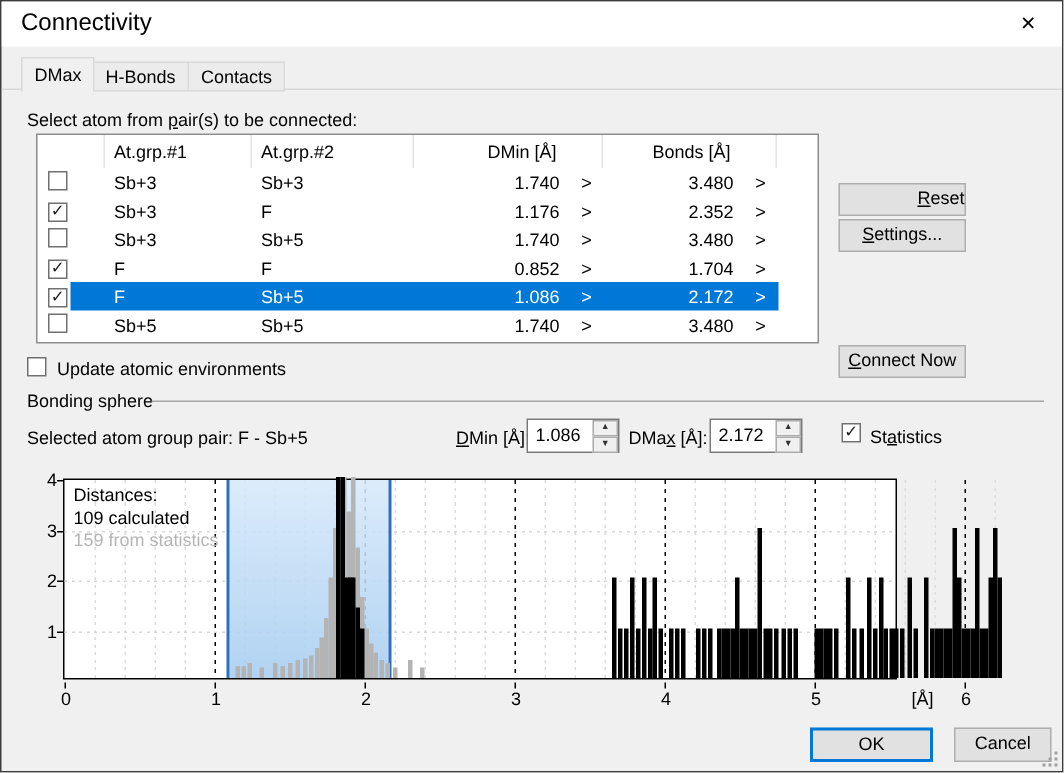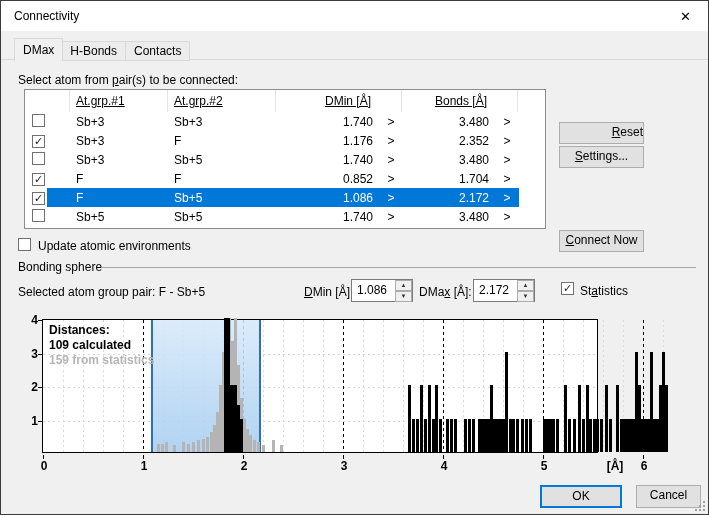--- a/index.html
+++ b/index.html
@@ -1,51 +1,51 @@
 <!DOCTYPE html>
 <html><head>
 <meta charset="utf-8">
 <style>
   html,body{margin:0;padding:0;background:#cfcfcf;font-family:"Liberation Sans","DejaVu Sans",sans-serif;}
   *{box-sizing:border-box;}
   .window{position:relative;width:709px;height:515px;background:#f0f0f0;border:1px solid #3c3c3c;overflow:hidden;font-size:12px;color:#000;}
   .titlebar{position:absolute;left:0;top:0;right:0;height:30px;background:#fff;display:flex;align-items:center;}
-  .title{padding-left:13px;font-size:12px;}
+  .title{padding-left:13px;font-size:16px;}
   .close{margin-left:auto;width:45px;height:30px;display:flex;align-items:center;justify-content:center;font-size:13px;color:#000;cursor:default;}
   .tab-line{position:absolute;left:0;right:0;top:58px;height:1px;background:#d9d9d9;}
   .tabstrip{position:absolute;left:14px;top:36px;height:24px;display:flex;align-items:flex-end;z-index:2;}
   .tab{height:20px;padding:2px 8px 0 8px;background:#ececec;border:1px solid #d9d9d9;border-left:none;font-size:12px;}
   .tab:first-child{border-left:1px solid #d9d9d9;}
   .tab.active{height:23px;padding-top:4px;background:#f0f0f0;border:1px solid #d9d9d9;border-bottom:none;position:relative;z-index:3;margin-right:-1px;margin-left:-1px;}
   .lbl{position:absolute;white-space:nowrap;}
   
   .pair-table{position:absolute;left:23px;top:88px;width:522px;height:140px;background:#fff;border:1px solid #8c8c8c;}
   .thead{display:grid;grid-template-columns:45px 98px 108px 126px 116px auto;height:22px;align-items:center;}
-  .th{height:100%;display:flex;align-items:center;border-right:1px solid #e4e4e4;padding:0 6px;text-decoration:underline;}
+  .th{height:100%;display:flex;align-items:center;border-right:1px solid #e4e4e4;padding:0 6px;}
   .th.num{justify-content:flex-end;padding-right:30px;}
   .th:last-child{border-right:none;}
   .trow{position:relative;display:grid;grid-template-columns:45px 98px 108px 104px 22px 94px 22px auto;height:19px;align-items:center;}
   .trow.selected::before{content:"";position:absolute;left:22px;right:26px;top:0;bottom:0;background:#0078d7;}
   .c{position:relative;z-index:1;padding:0 6px;white-space:nowrap;}
   .c.num{text-align:right;padding-right:7px;}
   .c.gt{text-align:center;padding:0;}
   .trow.selected .c{color:#fff;}
   .cb-cell{position:relative;z-index:1;padding-left:7px;}
   .cbx{display:inline-block;width:13px;height:13px;background:#fff;border:1px solid #707070;font-size:11px;line-height:11px;text-align:center;color:#1c1c1c;}
   
   .btn{position:absolute;background:#e1e1e1;border:1px solid #adadad;font-size:12px;text-align:center;line-height:19px;}
   .btn.default{border:2px solid #0078d7;line-height:18px;}
   
   .hline{position:absolute;height:1px;background:#a6a6a6;}
   .spin{position:absolute;width:62px;height:23px;background:#fff;border:1px solid #7a7a7a;display:flex;}
   .spin-val{flex:1;padding:3px 0 0 5px;font-size:12px;}
   .spin-btns{width:17px;display:flex;flex-direction:column;}
   .sb{flex:1;font-size:6px;line-height:9px;text-align:center;background:#f0f0f0;border:1px solid #acacac;color:#333;}
   
-  .chart{position:absolute;left:41px;top:318px;width:556px;height:134px;background:#fff;border:1px solid #000;font-weight:bold;}
+  .chart{position:absolute;left:41px;top:318px;width:556px;height:134px;background:#fff;border:1px solid #000;}
   .vminor{position:absolute;top:0;bottom:0;width:1px;background-image:repeating-linear-gradient(to bottom,#dcdcdc 0 2px,transparent 2px 5px);}
   .vmajor{position:absolute;top:0;bottom:0;width:1px;background-image:repeating-linear-gradient(to bottom,#000 0 3px,transparent 3px 6px);}
   .hminor{position:absolute;left:0;right:0;height:1px;background-image:repeating-linear-gradient(to right,#d8d8d8 0 2px,transparent 2px 5px);}
   .selection{position:absolute;top:0;bottom:0;background:linear-gradient(180deg,rgba(215,233,250,0.88),rgba(166,205,240,0.88));border-left:2px solid #2c6fbd;border-right:2px solid #2c6fbd;z-index:2;}
   .bar{position:absolute;bottom:0;z-index:4;}
   .chart-note{position:absolute;left:6px;top:3px;z-index:6;line-height:15px;font-size:12px;}
   .note-gray{color:#b5b5b5;}
   .xtick{position:absolute;width:1px;height:4px;background:#000;top:135px;}
   .xlab{position:absolute;top:139px;width:22px;text-align:center;font-size:12px;}
   .ytick{position:absolute;left:-5px;width:4px;height:1px;background:#000;}

